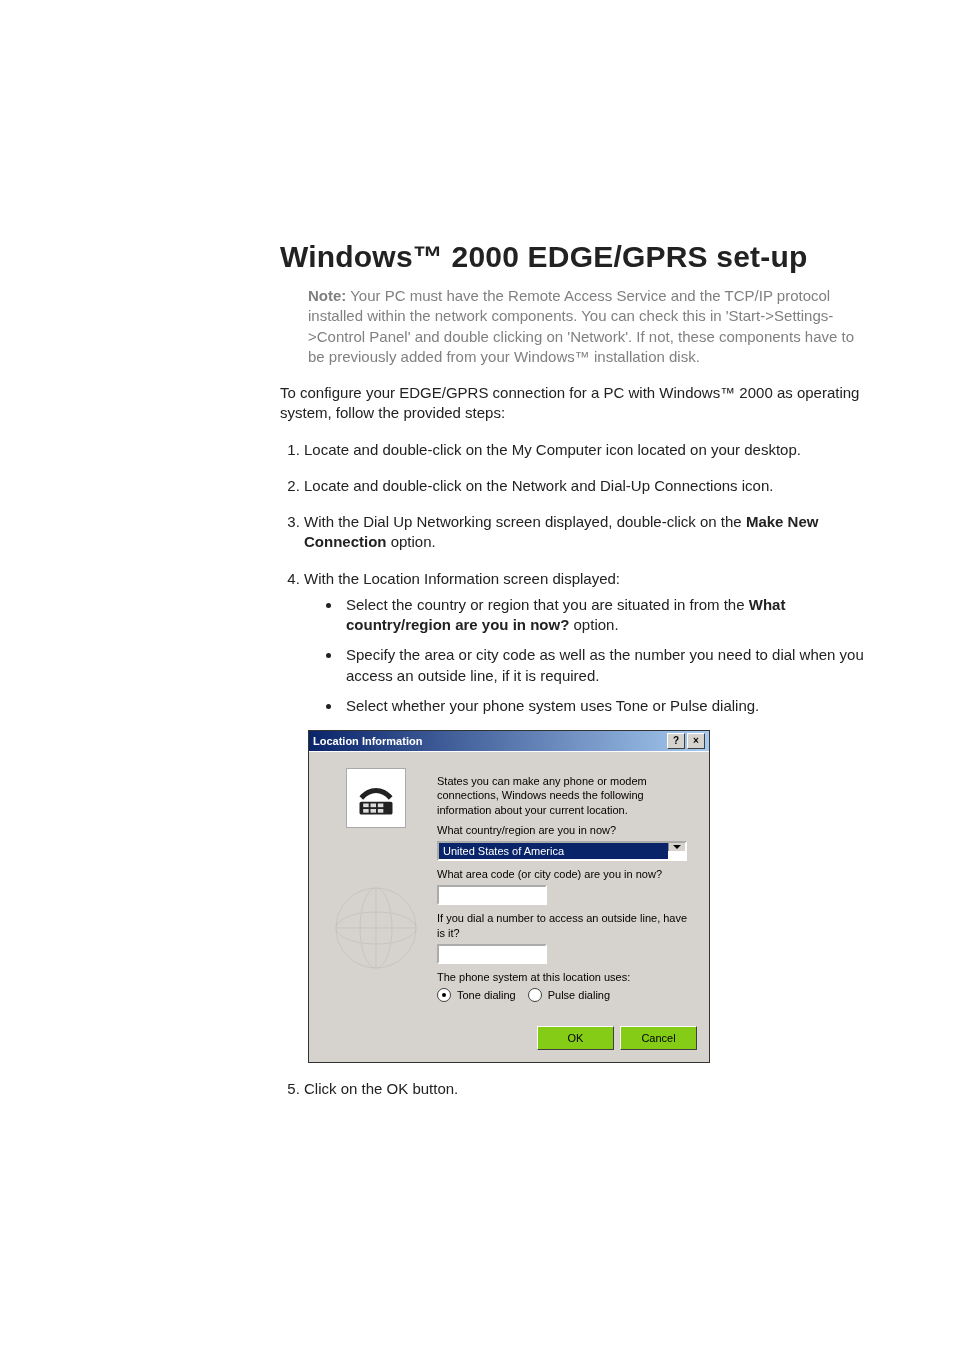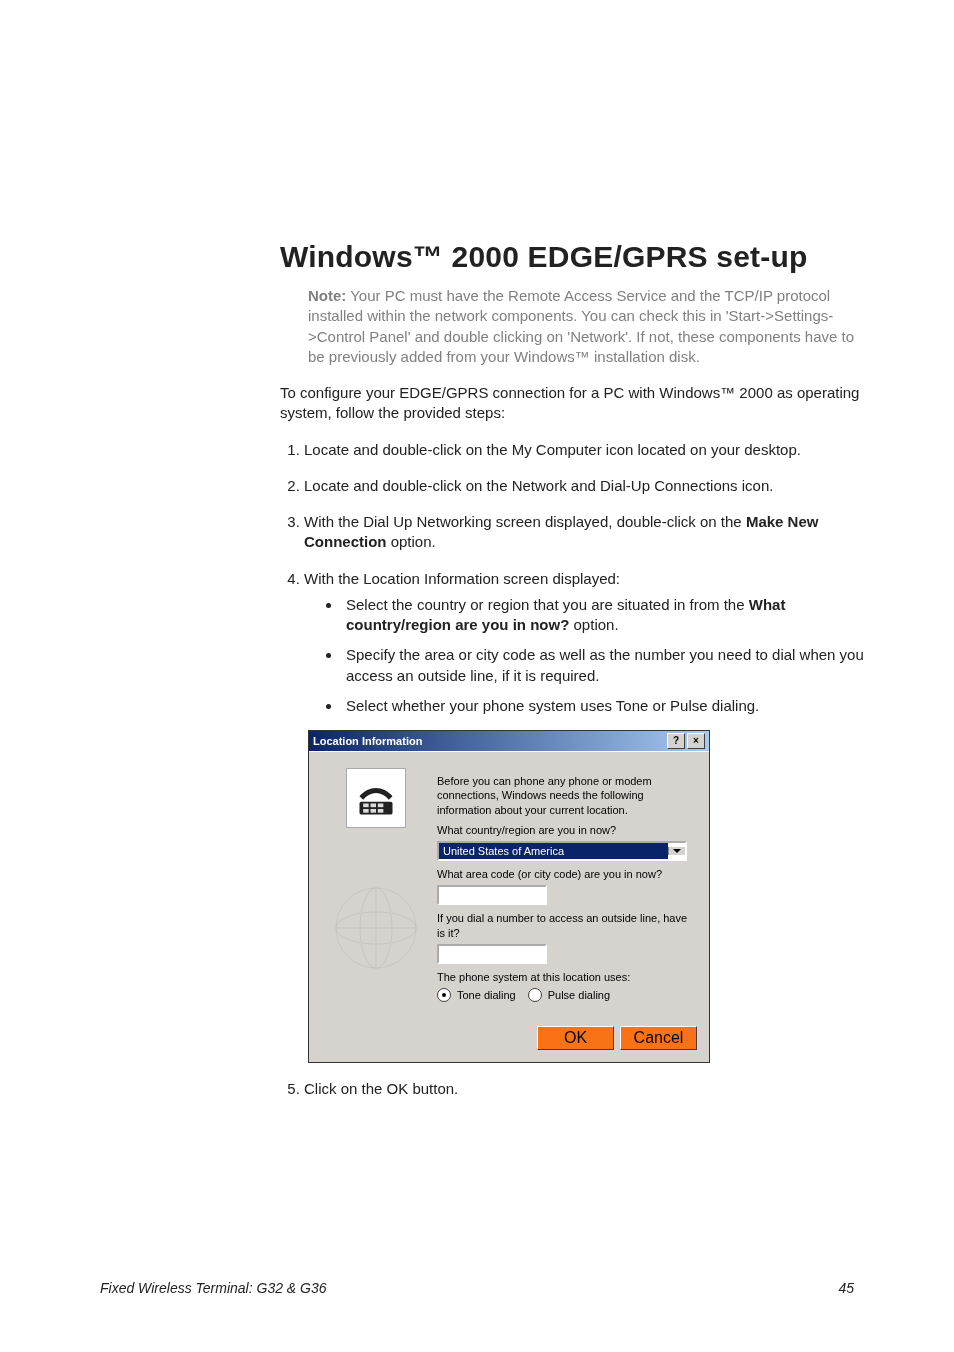--- a/index.html
+++ b/index.html
@@ -139,21 +139,21 @@
     margin: 6px 0 4px 0;
     line-height: 1.3;
   }
   .select {
     width: 250px;
     height: 20px;
     border: 2px inset #fff;
     background: #fff;
     box-sizing: border-box;
     display: flex;
-    align-items: center;
+    align-items: flex-start;
   }
   .select .sel-val {
     flex: 1;
     background: #0a246a;
     color: #fff;
     padding: 2px 4px;
     font-size: 11px;
     display: flex;
     align-items: center;
   }
@@ -194,25 +194,25 @@
   }
   .dlg-buttons {
     padding: 6px 12px 12px 0;
     display: flex;
     justify-content: flex-end;
     gap: 6px;
   }
   .dlg-buttons .btn {
     width: 75px;
     height: 22px;
-    background: #f97316;
+    background: #84cc16;
     border: 1px solid #fff;
     border-right-color: #404040;
     border-bottom-color: #404040;
-    font-size: 16px;
+    font-size: 11px;
     display: flex;
     align-items: center;
     justify-content: center;
   }
 
   .footer {
     position: absolute;
     bottom: 56px;
     left: 100px;
     right: 100px;
@@ -277,21 +277,21 @@
           <svg width="90" height="130" viewBox="0 0 90 130">
             <circle cx="45" cy="70" r="40" fill="none" stroke="#999" stroke-width="1"></circle>
             <ellipse cx="45" cy="70" rx="40" ry="16" fill="none" stroke="#999" stroke-width="1"></ellipse>
             <ellipse cx="45" cy="70" rx="16" ry="40" fill="none" stroke="#999" stroke-width="1"></ellipse>
             <line x1="5" y1="70" x2="85" y2="70" stroke="#999" stroke-width="1"></line>
             <line x1="45" y1="30" x2="45" y2="110" stroke="#999" stroke-width="1"></line>
           </svg>
         </div>
       </div>
       <div class="dlg-right">
-        <span class="lbl">Before you can phone any phone or modem connections, Windows needs the following information about your current location.</span>
+        <span class="lbl">States you can make any phone or modem connections, Windows needs the following information about your current location.</span>
         <span class="lbl">What country/region are you in now?</span>
         <div class="select">
           <div class="sel-val">United States of America</div>
           <div class="sel-btn">
             <svg width="8" height="8" viewBox="0 0 8 8">
                 <path d="M0 2 L8 2 L4 6 Z" fill="#000"></path>
               </svg>
           </div>
         </div>
         <span class="lbl">What area code (or city code) are you in now?</span>
@@ -314,17 +314,13 @@
     <div class="dlg-buttons">
       <div class="btn">OK</div>
       <div class="btn">Cancel</div>
     </div>
   </div>
 
   <ol class="steps" start="5">
     <li>Click on the OK button.</li>
   </ol>
 
-  <div class="footer">
-    <span>Fixed Wireless Terminal: G32 &amp; G36</span>
-    <span>45</span>
-  </div>
 </div>
 
 </body></html>

